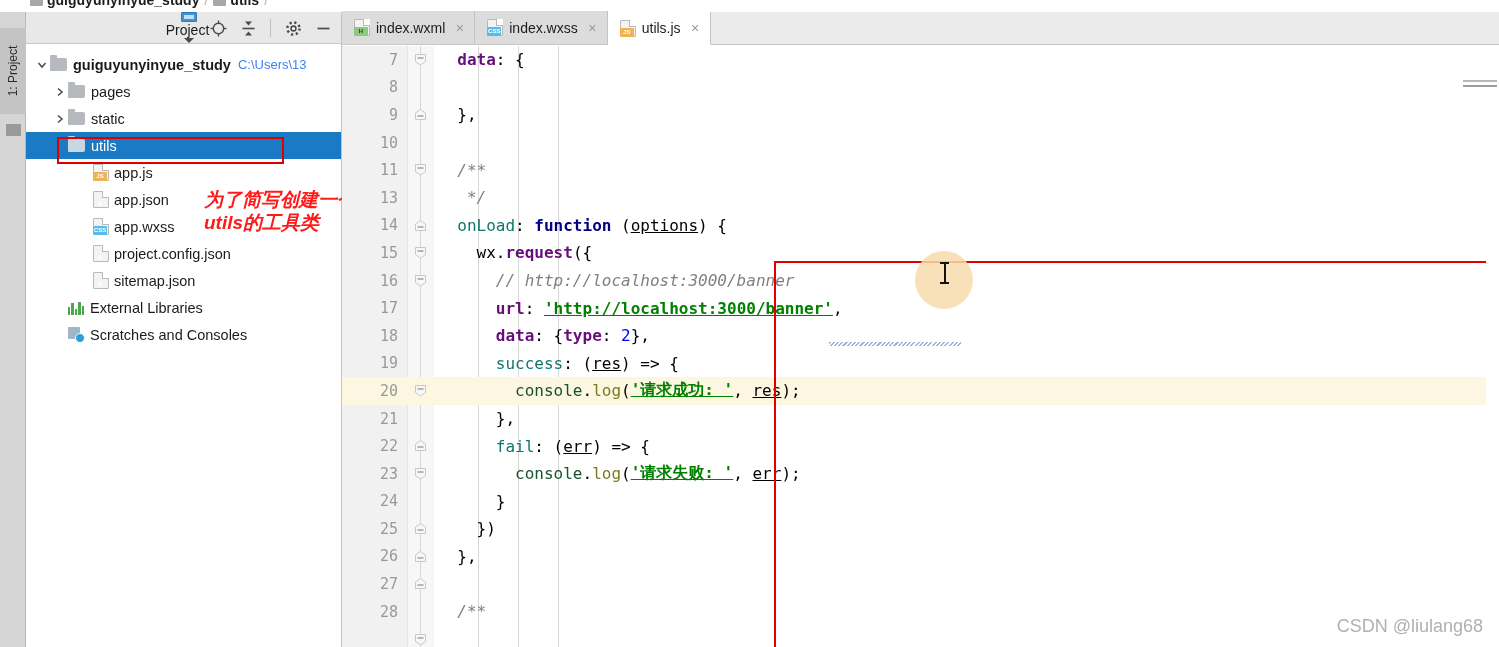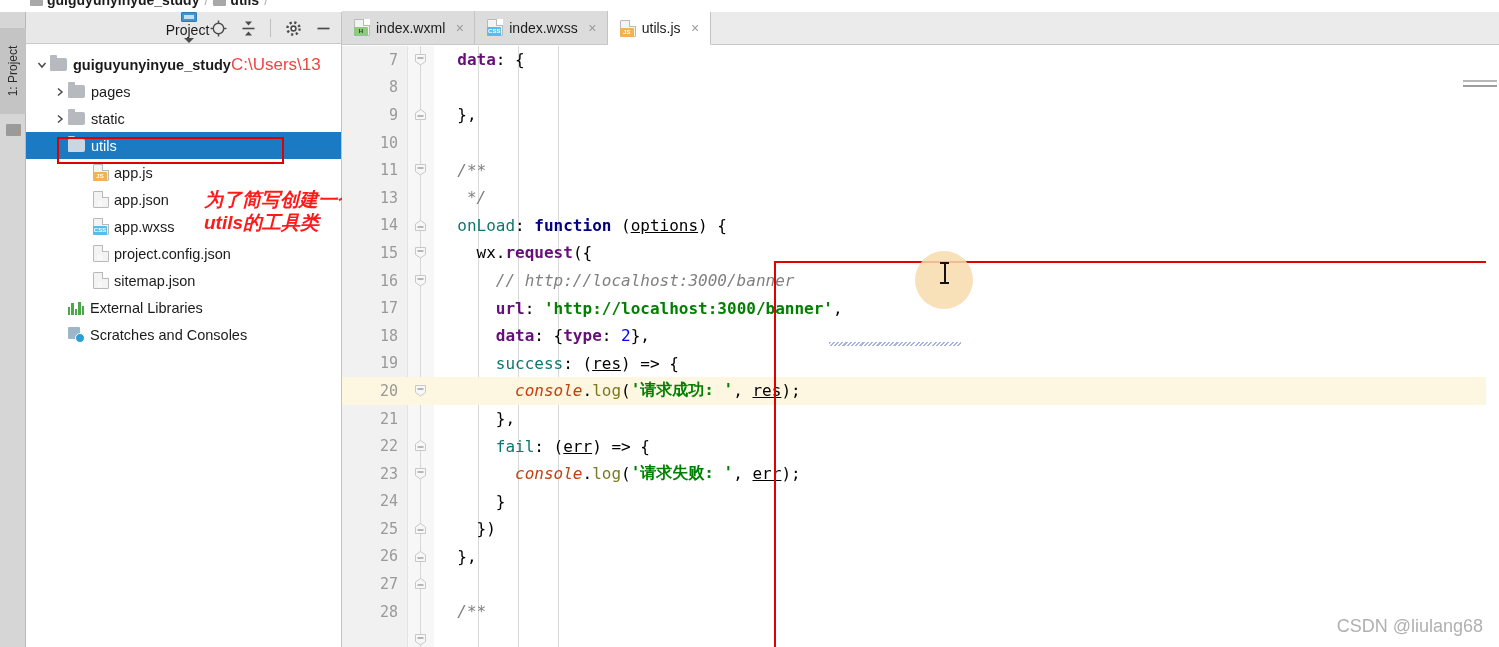--- a/index.html
+++ b/index.html
@@ -203,21 +203,21 @@
   .scr-ico .sq {
     position: absolute; left: 0; top: 0; width: 12px; height: 12px;
     background: #9fb6c9; border-radius: 1px;
   }
   .scr-ico .clk {
     position: absolute; right: 0; bottom: 0; width: 10px; height: 10px;
     background: #2aa0d8; border-radius: 50%;
     border: 1px solid #ffffff;
   }
   .path-hint {
-    color: #ef4444; font-size: 17px;
+    margin-left: 7px; color: #3b82f6; font-size: 13px;
   }
   .bold { font-weight: bold; }
 
   .indent-1 { padding-left: 26px; }
   .indent-2 { padding-left: 67px; }
   .indent-0 { padding-left: 8px; }
 
   
   .utils-box {
     position: absolute;
@@ -334,25 +334,25 @@
 
   
   .ig {
     position: absolute; top: 0; bottom: 0;
     width: 1px; background: #d9d9d9;
   }
 
   
   .k-key   { color: #660e7a; font-weight: bold; }   
   .k-kw    { color: #000080; font-weight: bold; }   
-  .k-str   { color: #008000; font-weight: bold; }   
+  .k-str   { color: #008000; font-weight: bold; text-decoration: underline; }   
   .k-cmt   { color: #808080; font-style: italic; }  
   .k-num   { color: #0000ff; }                      
   .k-plain { color: #000000; }
-  .k-obj   { color: #c2410c; font-style: italic; }  
+  .k-obj   { color: #14532d; }  
   .k-meth  { color: #7a7a20; }                      
   .k-param { color: #000000; text-decoration: underline; }
   .k-gray  { color: #0f766e; }
 
   
   .squiggle {
     position: absolute;
     left: 487px; top: 296px;
     width: 132px; height: 4px;
     background: repeating-linear-gradient(135deg,

